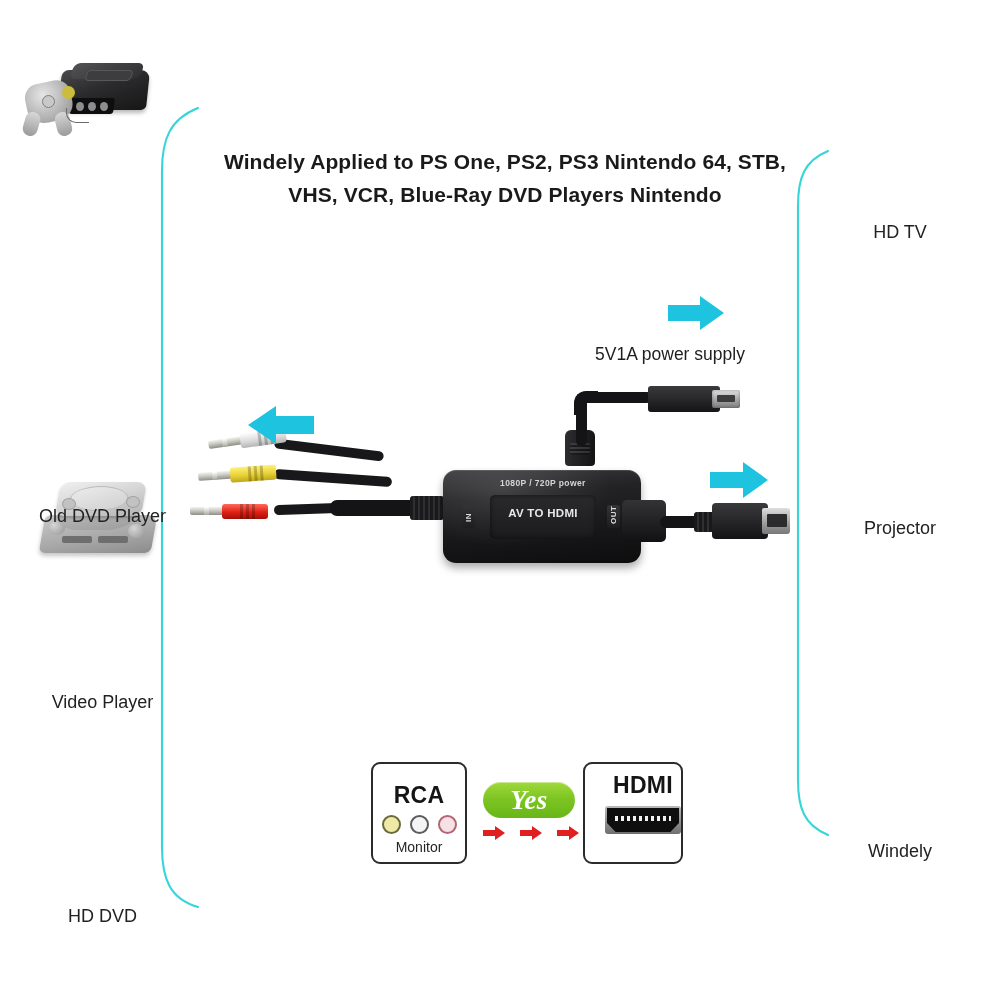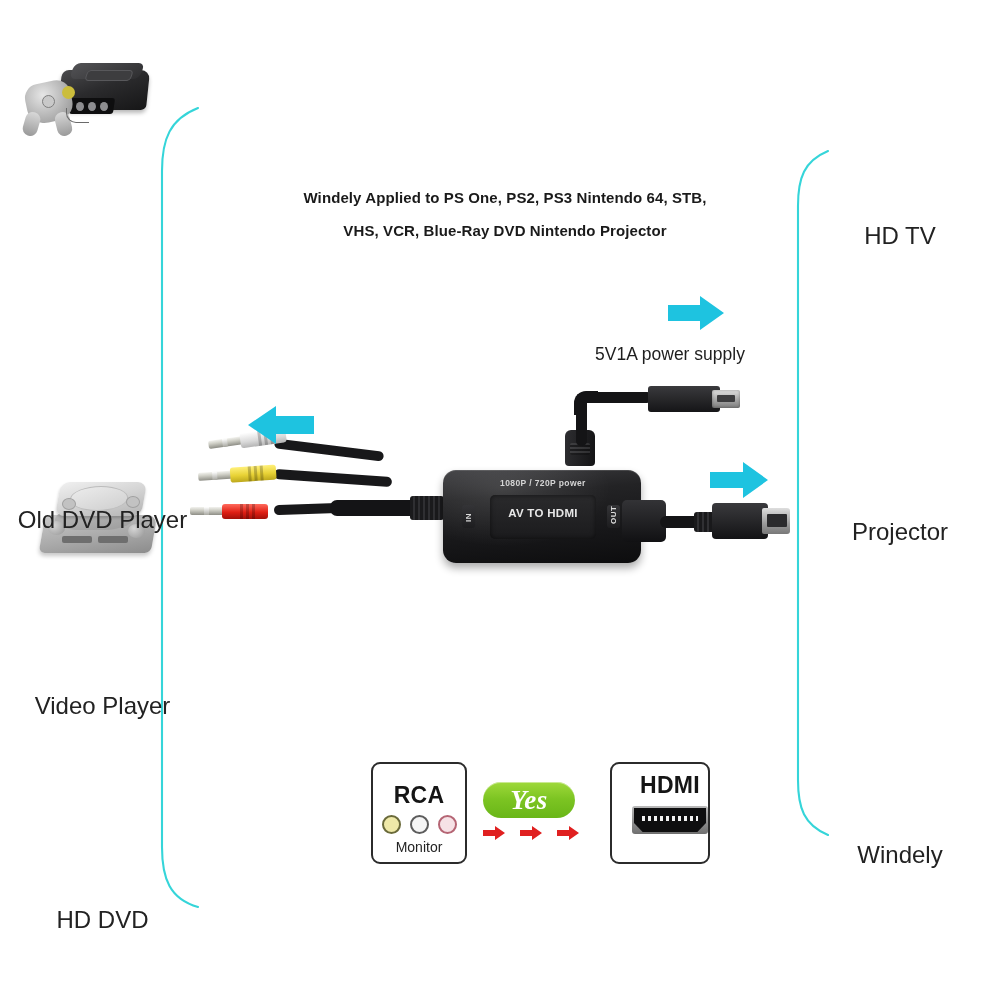--- a/index.html
+++ b/index.html
@@ -19,31 +19,30 @@
     overflow: hidden;
   }
   .abs { position: absolute; }
 
   
   .headline {
     left: 205px;
     top: 145px;
     width: 600px;
     text-align: center;
-    font-size: 15px;
+    font-size: 21px;
     font-weight: bold;
     color: #1a1a1a;
     line-height: 33px;
     letter-spacing: 0.1px;
-    margin-top: 36px;
   }
 
   
   .caption {
-    font-size: 24px;
+    font-size: 18px;
     color: #222222;
     text-align: center;
     white-space: nowrap;
   }
 
   
   .bracket { overflow: visible; }
 
   
   .arrow-svg { overflow: visible; }
@@ -305,21 +304,21 @@
   .cmp-box {
     background: #ffffff;
     border: 2px solid #2b2b2b;
     border-radius: 9px;
     box-sizing: border-box;
   }
   .cmp-rca {
     left: 371px; top: 762px; width: 96px; height: 102px;
   }
   .cmp-hdmi {
-    left: 610px; top: 762px; width: 100px; height: 102px; padding-left: 20px;
+    left: 583px; top: 762px; width: 100px; height: 102px; padding-left: 20px;
   }
   .cmp-label {
     text-align: center;
     font-size: 23px;
     font-weight: bold;
     color: #151515;
     letter-spacing: .3px;
   }
   .rca-jacks {
     display: flex;
@@ -393,21 +392,21 @@
   <svg class="abs bracket" style="left:150px; top:105px;" width="60" height="805" viewBox="0 0 60 805">
     <path d="M 48 3 C 20 14, 12 34, 12 66 L 12 742 C 12 774, 20 794, 48 802" fill="none" stroke="#35d5d9" stroke-width="2.1" stroke-linecap="round"></path>
   </svg>
 
   <svg class="abs bracket" style="left:790px; top:148px;" width="60" height="690" viewBox="0 0 60 690">
     <path d="M 38 3 C 14 13, 8 30, 8 58 L 8 632 C 8 660, 14 677, 38 687" fill="none" stroke="#35d5d9" stroke-width="2.1" stroke-linecap="round"></path>
   </svg>
 
   <div class="abs headline">
     <div>Windely Applied to PS One, PS2, PS3 Nintendo 64, STB,</div>
-    <div>VHS, VCR, Blue-Ray DVD Nintendo Projector</div>
+    <div>VHS, VCR, Blue-Ray DVD Players Nintendo</div>
   </div>
 
   <div class="abs" style="left:0;top:0;width:200px;height:140px;">
     <div class="abs n64-body"></div>
     <div class="abs n64-top"></div>
     <div class="abs n64-slot"></div>
     <div class="abs n64-ports"></div>
     <div class="abs n64-port-dot" style="left:76px;"></div>
     <div class="abs n64-port-dot" style="left:88px;"></div>
     <div class="abs n64-port-dot" style="left:100px;"></div>

